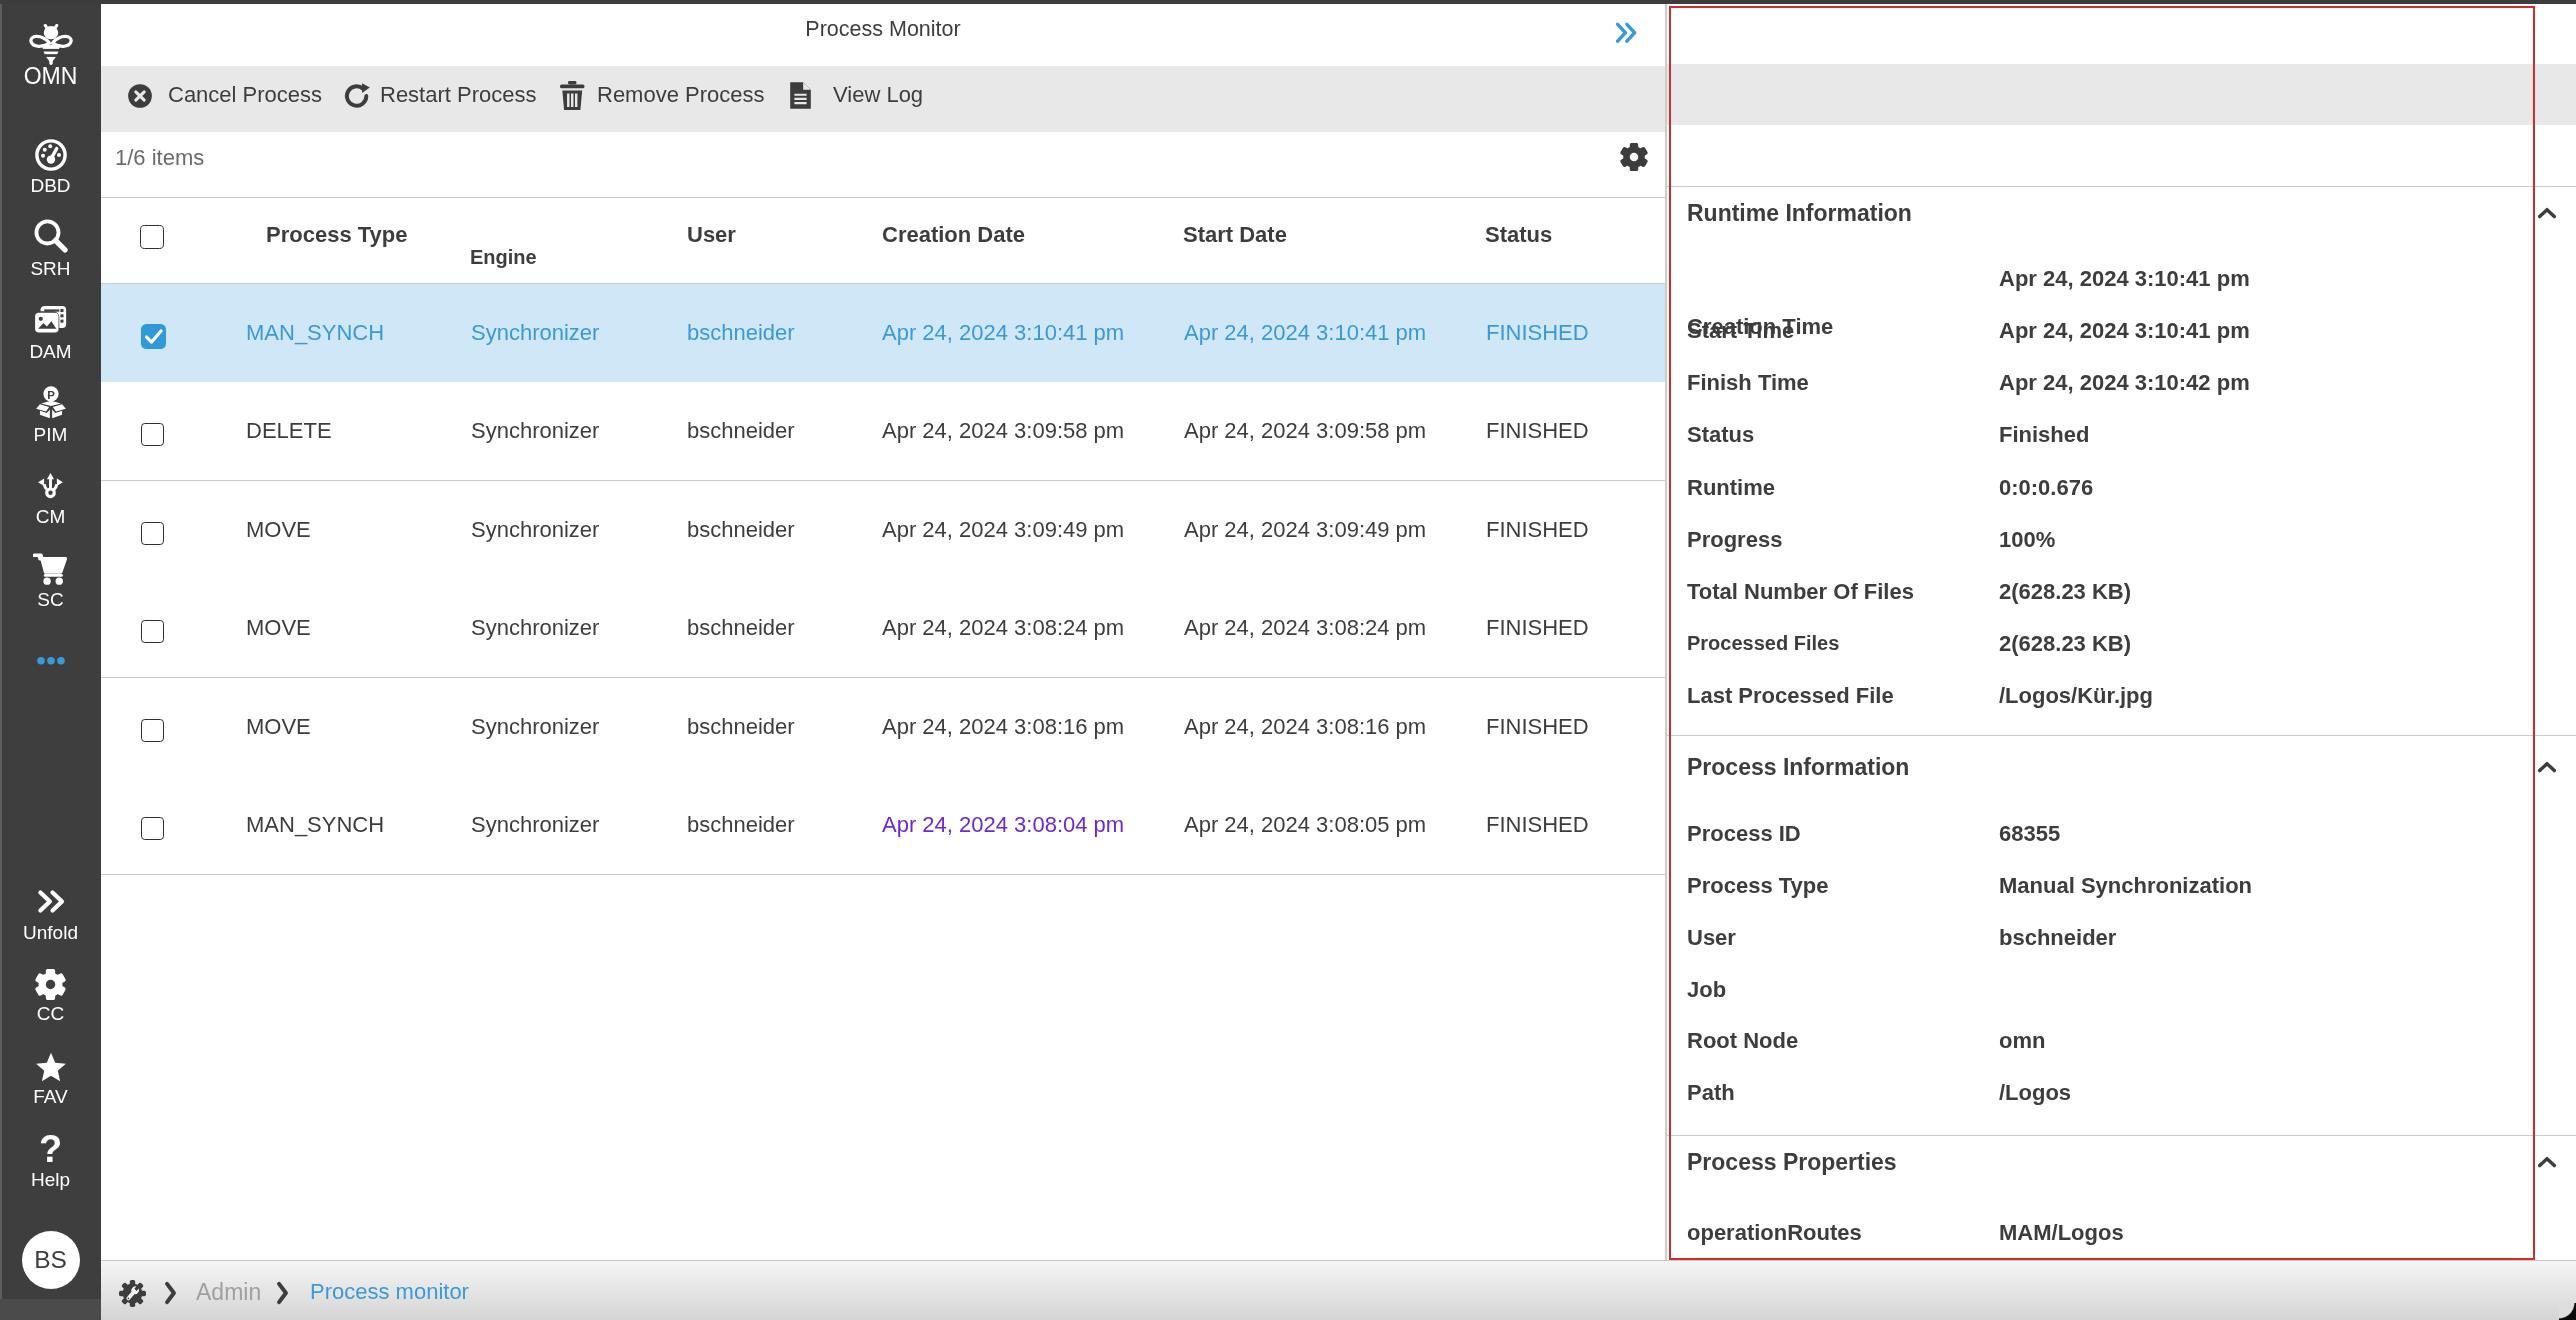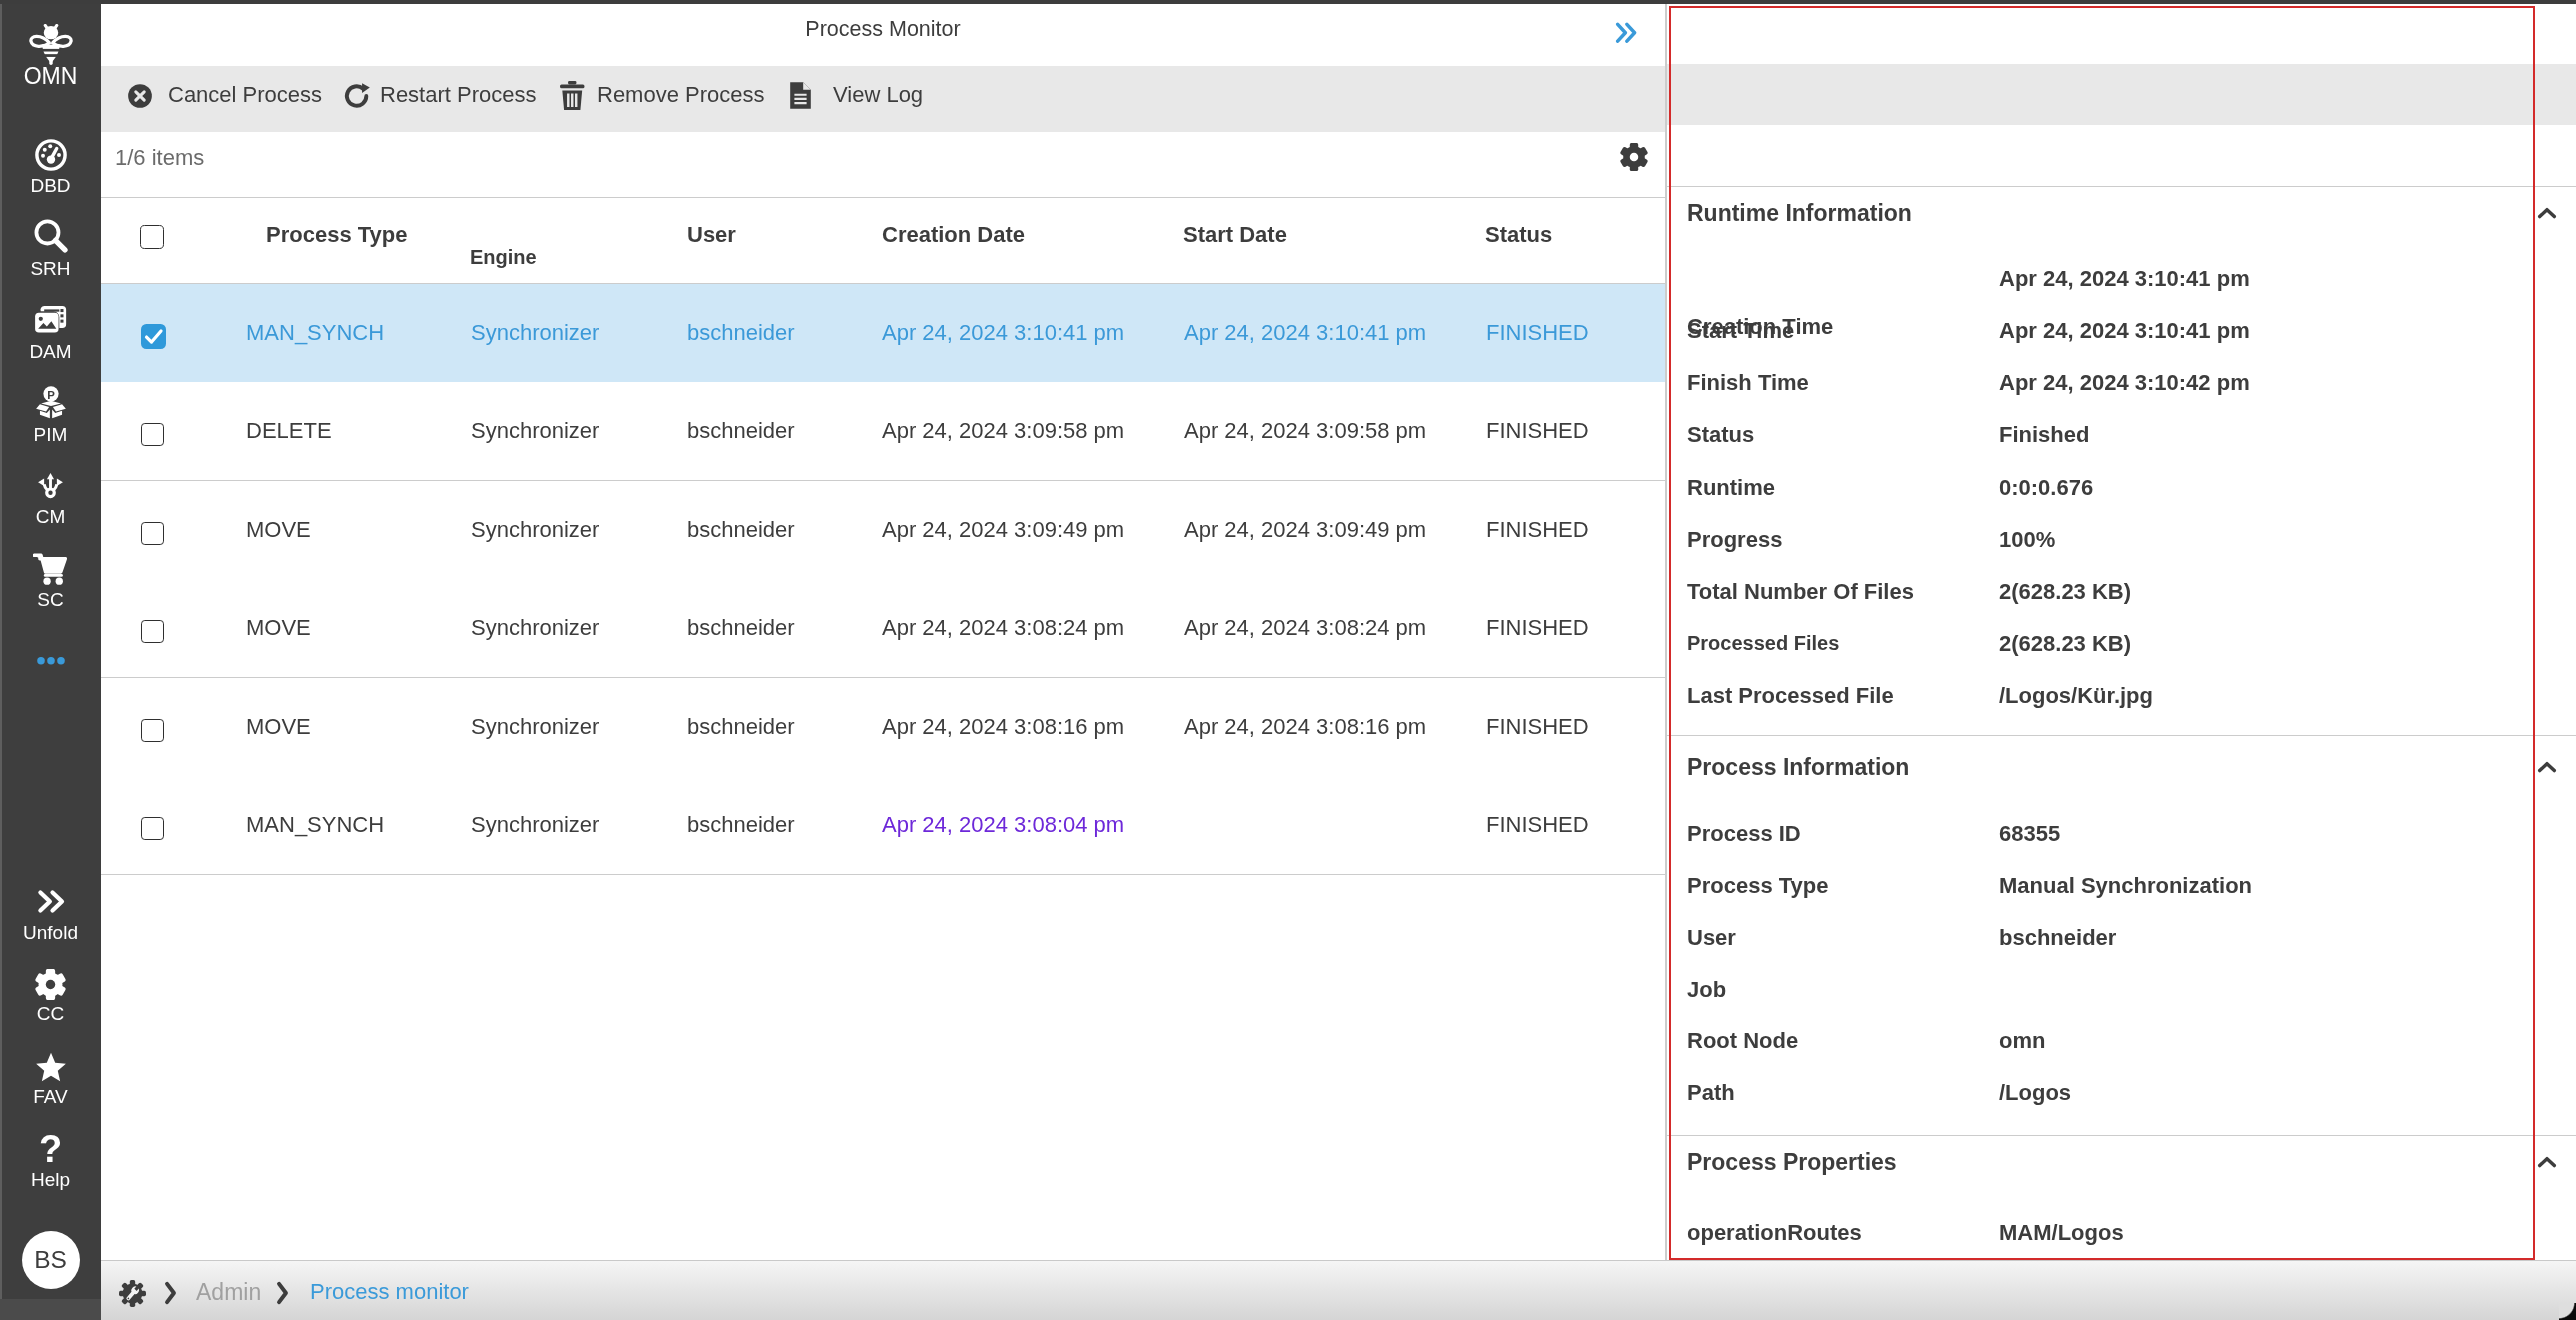--- a/index.html
+++ b/index.html
@@ -112,20 +112,21 @@
 <div class="abs t28" style="left:781px; top:0; height:98px; line-height:98px; color:#3d3d3d; white-space:nowrap;">Apr 24, 2024 3:08:16 pm</div>
 <div class="abs t28" style="left:1083px; top:0; height:98px; line-height:98px; color:#3d3d3d; white-space:nowrap;">Apr 24, 2024 3:08:16 pm</div>
 <div class="abs t28" style="left:1385px; top:0; height:98px; line-height:98px; color:#3d3d3d; white-space:nowrap;">FINISHED</div>
 </div>
 <div class="abs" style="left:101px; top:776px; width:1564px; height:99px; background:#fff; border-bottom:0.8px solid #ccc;">
 <div class="abs" style="left:40px; top:41px; width:23px; height:23px; border:1.9px solid #2f2f2f; border-radius:3.8px;"></div>
 <div class="abs t28" style="left:145px; top:0; height:98px; line-height:98px; color:#3d3d3d; white-space:nowrap;">MAN_SYNCH</div>
 <div class="abs t28" style="left:370px; top:0; height:98px; line-height:98px; color:#3d3d3d; white-space:nowrap;">Synchronizer</div>
 <div class="abs t28" style="left:586px; top:0; height:98px; line-height:98px; color:#3d3d3d; white-space:nowrap;">bschneider</div>
 <div class="abs t28" style="left:781px; top:0; height:98px; line-height:98px; color:#6d28d9; white-space:nowrap;">Apr 24, 2024 3:08:04 pm</div>
+<div class="abs t28" style="left:1083px; top:0; height:98px; line-height:98px; color:#3d3d3d; white-space:nowrap;">Apr 24, 2024 3:08:05 pm</div>
 <div class="abs t28" style="left:1385px; top:0; height:98px; line-height:98px; color:#3d3d3d; white-space:nowrap;">FINISHED</div>
 </div>
 <div class="abs" style="left:1665px; top:3.8px; width:1.5px; height:1256px; background:#ccc;"></div>
 <div class="abs" style="left:1667px; top:3.8px; width:909px; height:1256px; background:#fff;"></div>
 <div class="abs" style="left:1667px; top:64px; width:909px; height:61px; background:#e8e8e8;"></div>
 <div class="abs" style="left:1666px; top:186px; width:910px; height:0.8px; background:#ccc;"></div>
 <div class="abs" style="left:1687px; top:198px; height:31px; line-height:31px; font-size:23px; font-weight:bold;">Runtime Information</div>
 <div class="abs" style="left:2537px; top:207px;"><svg width="20" height="12.3" viewBox="0 0 26 16">
         <path d="M3.5 12.5 L13.0 3.5 L22.5 12.5" fill="none" stroke="#3d3d3d" stroke-width="4.5" stroke-linecap="round" stroke-linejoin="round"></path>
       </svg></div>

